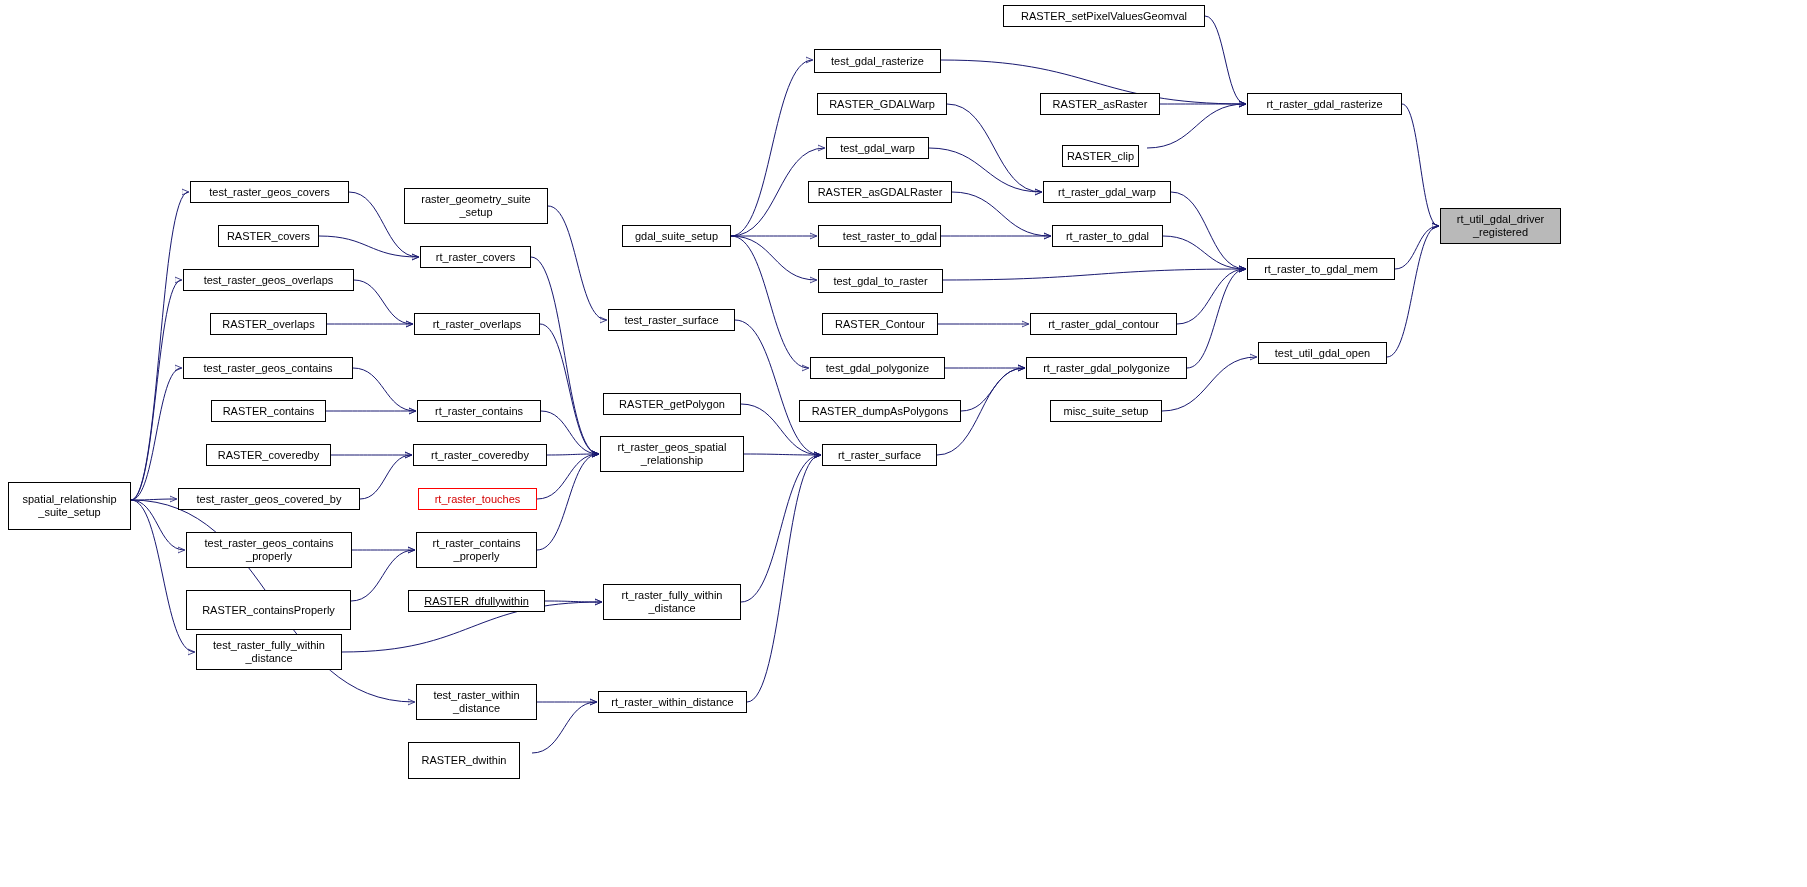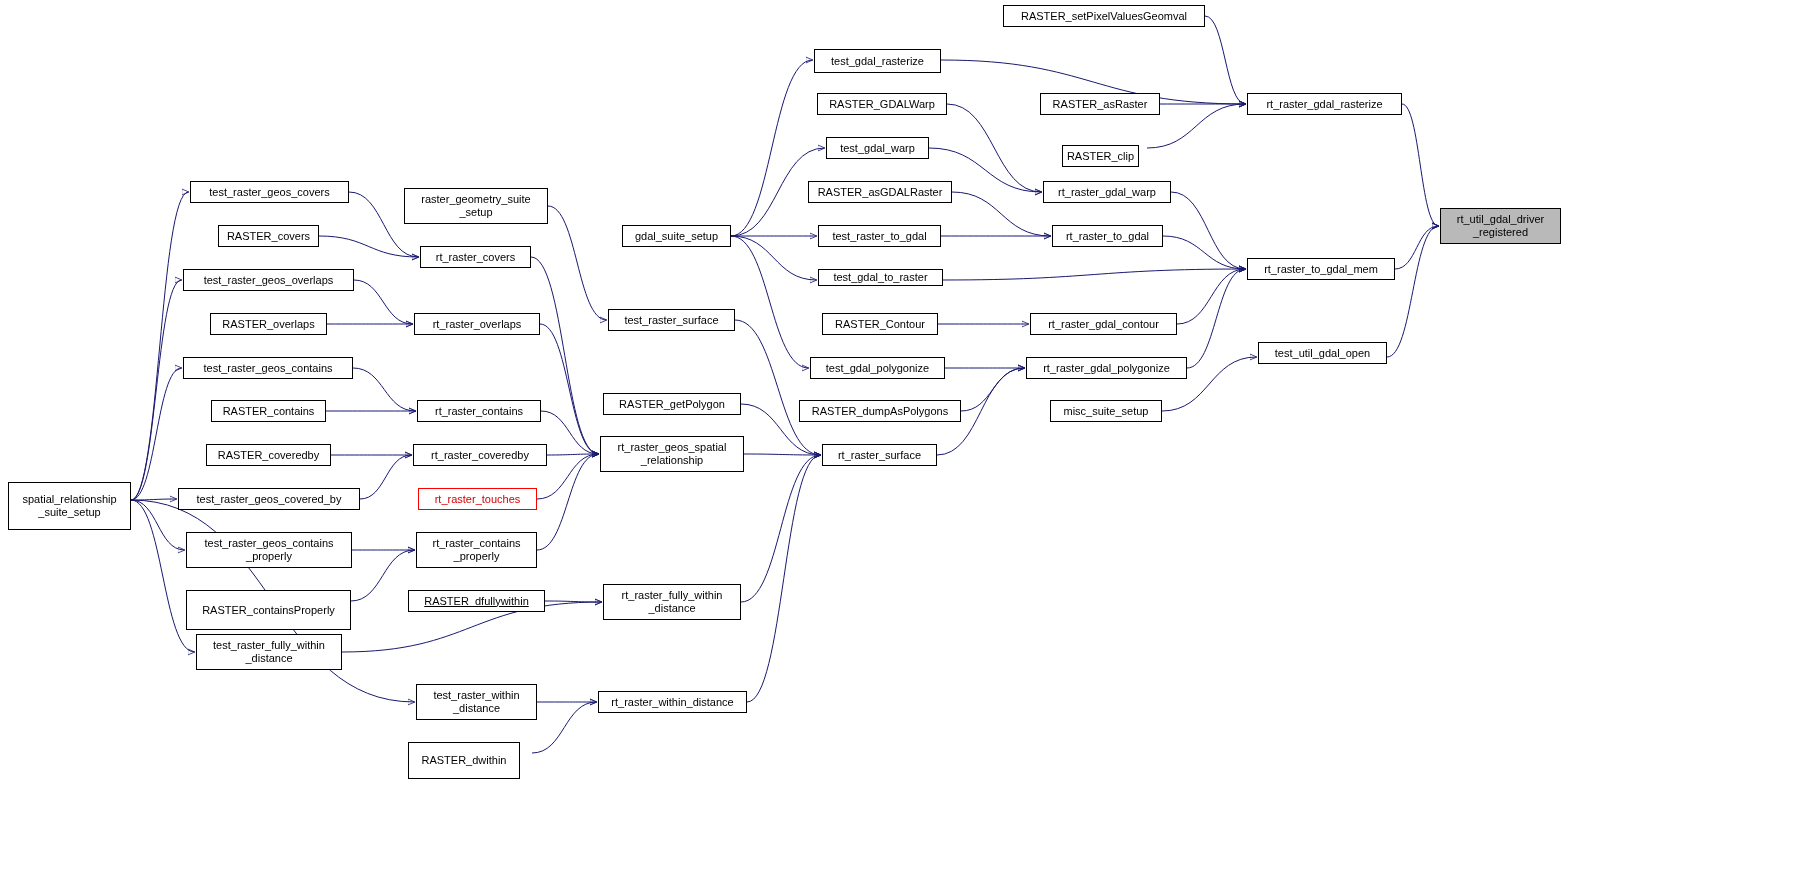--- a/index.html
+++ b/index.html
@@ -209,24 +209,24 @@
       </div>
       <div class="node" style="left: 817px; top: 93px; width: 130px; height: 22px;">
         <span>RASTER_GDALWarp</span>
       </div>
       <div class="node" style="left: 826px; top: 137px; width: 103px; height: 22px;">
         <span>test_gdal_warp</span>
       </div>
       <div class="node" style="left: 808px; top: 181px; width: 144px; height: 22px;">
         <span>RASTER_asGDALRaster</span>
       </div>
-      <div class="node" style="left: 818px; top: 225px; width: 123px; height: 22px;">
+      <div class="node" style="left: 818px; top: 225px; width: 123px; height: 22px; align-items: flex-end;">
         <span>test_raster_to_gdal</span>
       </div>
-      <div class="node" style="left: 818px; top: 269px; width: 125px; height: 17px;">
+      <div class="node" style="left: 818px; top: 269px; width: 125px; height: 24px;">
         <span>test_gdal_to_raster</span>
       </div>
       <div class="node" style="left: 822px; top: 313px; width: 116px; height: 22px;">
         <span>RASTER_Contour</span>
       </div>
       <div class="node" style="left: 810px; top: 357px; width: 135px; height: 22px;">
         <span>test_gdal_polygonize</span>
       </div>
       <div class="node" style="left: 799px; top: 400px; width: 162px; height: 22px;">
         <span>RASTER_dumpAsPolygons</span>

